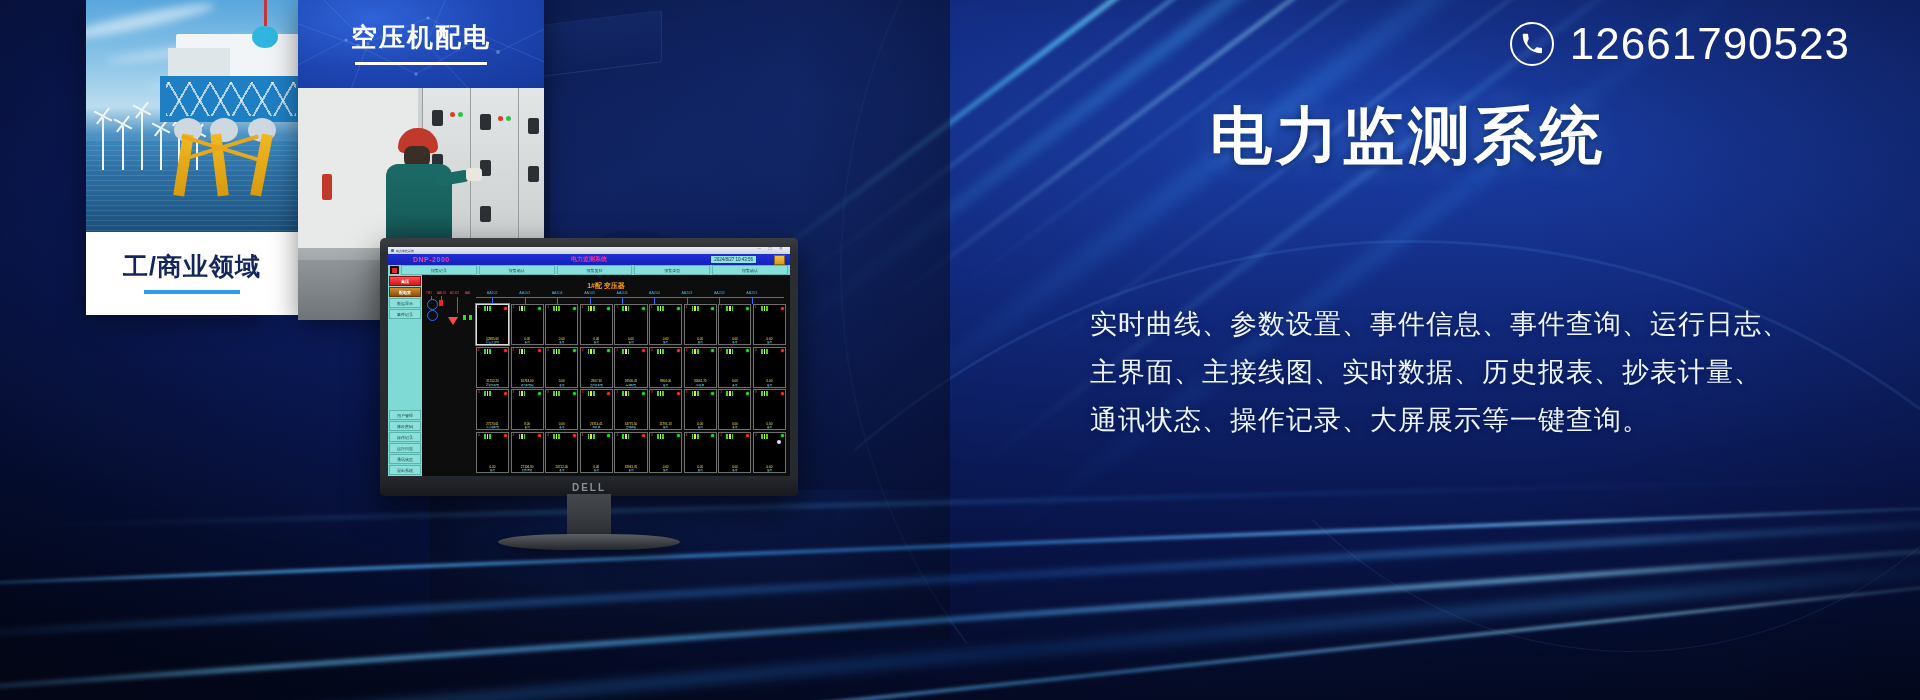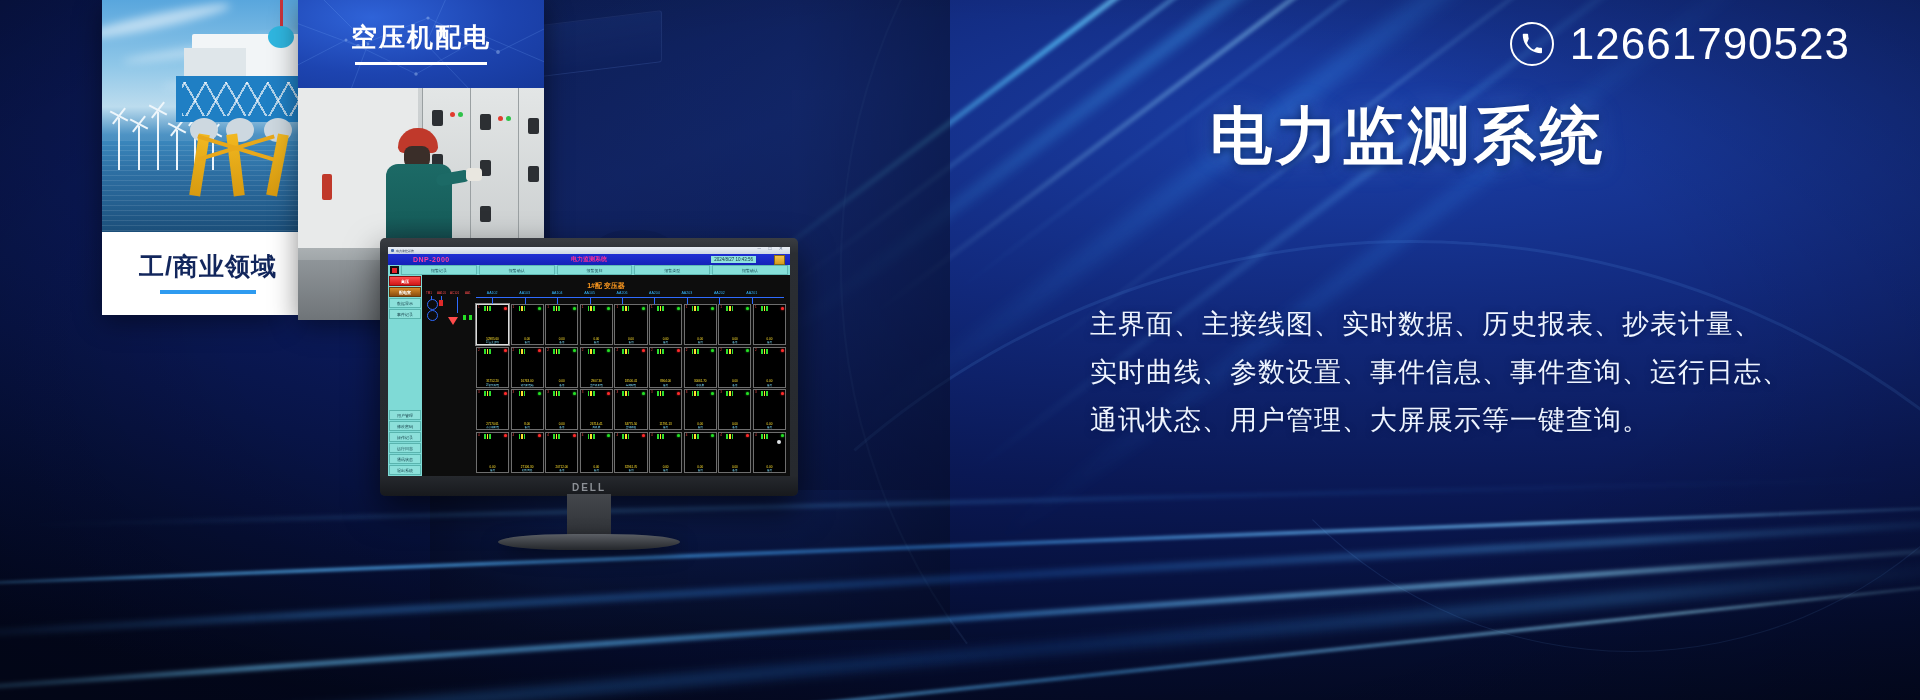--- a/index.html
+++ b/index.html
@@ -77,21 +77,21 @@
   }
   .br-floor{
     position:absolute;left:0;bottom:0;width:100%;height:150px;
     background:linear-gradient(180deg,rgba(20,45,105,.6),rgba(6,12,32,.95));
   }
 
   
   .collage{position:absolute;left:0;top:0;width:560px;height:640px;}
 
   
-  .card-left{position:absolute;left:102px;top:0;width:180px;height:315px;box-shadow:0 6px 26px rgba(0,0,0,.45);}
+  .card-left{position:absolute;left:86px;top:0;width:180px;height:315px;box-shadow:0 6px 26px rgba(0,0,0,.45);}
   .photo-sea{position:absolute;left:0;top:0;width:212px;height:232px;overflow:hidden;
     background:linear-gradient(180deg,#59a6dd 0%,#8fc7e8 28%,#bcdcee 46%,#4e93c4 58%,#2f74a9 78%,#1f5f92 100%);}
   .sky-wisp{position:absolute;border-radius:50%;background:rgba(255,255,255,.55);filter:blur(4px);}
   .w1{left:-20px;top:14px;width:150px;height:14px;transform:rotate(-12deg);}
   .w2{left:20px;top:44px;width:180px;height:10px;transform:rotate(-8deg);opacity:.7;}
   .w3{left:60px;top:76px;width:150px;height:8px;transform:rotate(-5deg);opacity:.55;}
   .sea{position:absolute;left:0;bottom:0;width:212px;height:92px;
     background:linear-gradient(180deg,#3a87bd 0%,#2d6fa3 35%,#245f8f 70%,#1b4e79 100%);}
   .sea:after{content:"";position:absolute;inset:0;
     background:repeating-linear-gradient(180deg,rgba(255,255,255,.10) 0 1px,rgba(255,255,255,0) 1px 5px);}
@@ -871,18 +871,18 @@
       <svg width="22" height="22" viewBox="0 0 24 24" fill="#ffffff">
         <path d="M6.6 10.8c1.7 3.3 4.3 5.9 7.6 7.6l2.5-2.5c.3-.3.8-.4 1.2-.3 1.2.4 2.5.6 3.9.6.6 0 1.1.5 1.1 1.1V21c0 .6-.5 1.1-1.1 1.1C10.9 22.1 1.9 13.1 1.9 2c0-.6.5-1.1 1.1-1.1h3.7c.6 0 1.1.5 1.1 1.1 0 1.3.2 2.6.6 3.9.1.4 0 .9-.3 1.2L6.6 10.8z"></path>
       </svg>
     </span>
     <span class="phone-num">12661790523</span>
   </div>
 
   <div class="headline">电力监测系统</div>
 
   <div class="desc">
+    <div>实时曲线、参数设置、事件信息、事件查询、运行日志、</div>
     <div>主界面、主接线图、实时数据、历史报表、抄表计量、</div>
-    <div>实时曲线、参数设置、事件信息、事件查询、运行日志、</div>
-    <div>通讯状态、用户管理、大屏展示等一键查询。</div>
+    <div>通讯状态、操作记录、大屏展示等一键查询。</div>
   </div>
 
 </div>
 
 </body></html>

